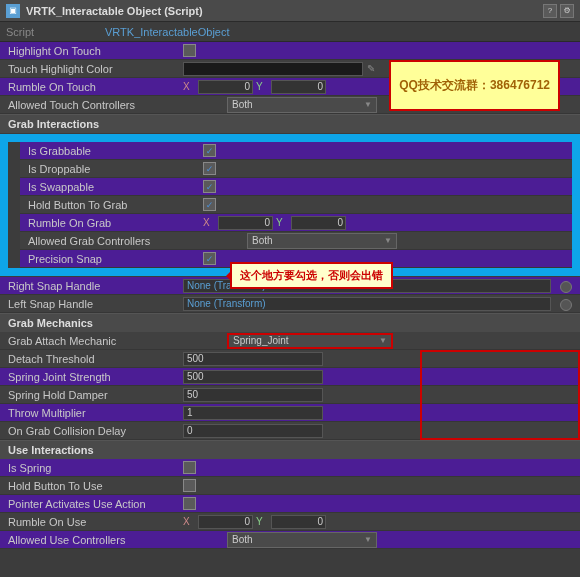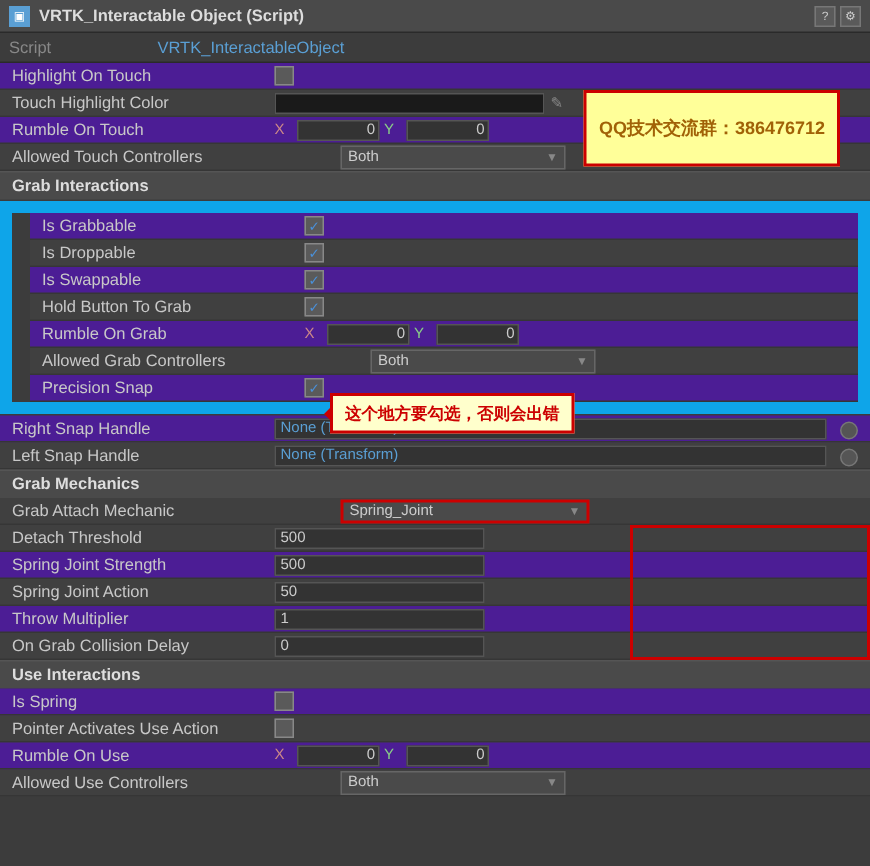--- a/index.html
+++ b/index.html
@@ -220,21 +220,21 @@
       position: absolute;
       background: #ffffcc;
       border: 2px solid #cc0000;
       color: #cc0000;
       font-size: 11px;
       font-weight: bold;
       padding: 4px 8px;
       white-space: nowrap;
       z-index: 100;
       top: 262px;
-      left: 220px;
+      left: 230px;
     }
     .cn-tooltip::before {
       content: '';
       position: absolute;
       left: -12px;
       top: 50%;
       transform: translateY(-50%);
       border: 6px solid transparent;
       border-right-color: #cc0000;
     }
@@ -402,21 +402,21 @@
       </div>
 
       <div class="property-row">
         <span class="prop-label">Spring Joint Strength</span>
         <div class="prop-value">
           <input class="num-field" type="text" value="500" style="">
         </div>
       </div>
 
       <div class="property-row">
-        <span class="prop-label">Spring Joint Action</span>
+        <span class="prop-label">Spring Hold Damper</span>
         <div class="prop-value">
           <input class="num-field" type="text" value="50" style="">
         </div>
       </div>
 
       <div class="property-row">
         <span class="prop-label">Throw Multiplier</span>
         <div class="prop-value">
           <input class="num-field" type="text" value="1" style="">
         </div>
@@ -432,20 +432,26 @@
 
     <div class="section-header">Use Interactions</div>
 
     <div class="property-row">
       <span class="prop-label">Is Spring</span>
       <div class="prop-value">
         <div class="checkbox"></div>
       </div>
     </div>
 
+    <div class="property-row">
+      <span class="prop-label">Hold Button To Use</span>
+      <div class="prop-value">
+        <div class="checkbox"></div>
+      </div>
+    </div>
 
     <div class="property-row">
       <span class="prop-label">Pointer Activates Use Action</span>
       <div class="prop-value">
         <div class="checkbox"></div>
       </div>
     </div>
 
     <div class="property-row">
       <span class="prop-label">Rumble On Use</span>

